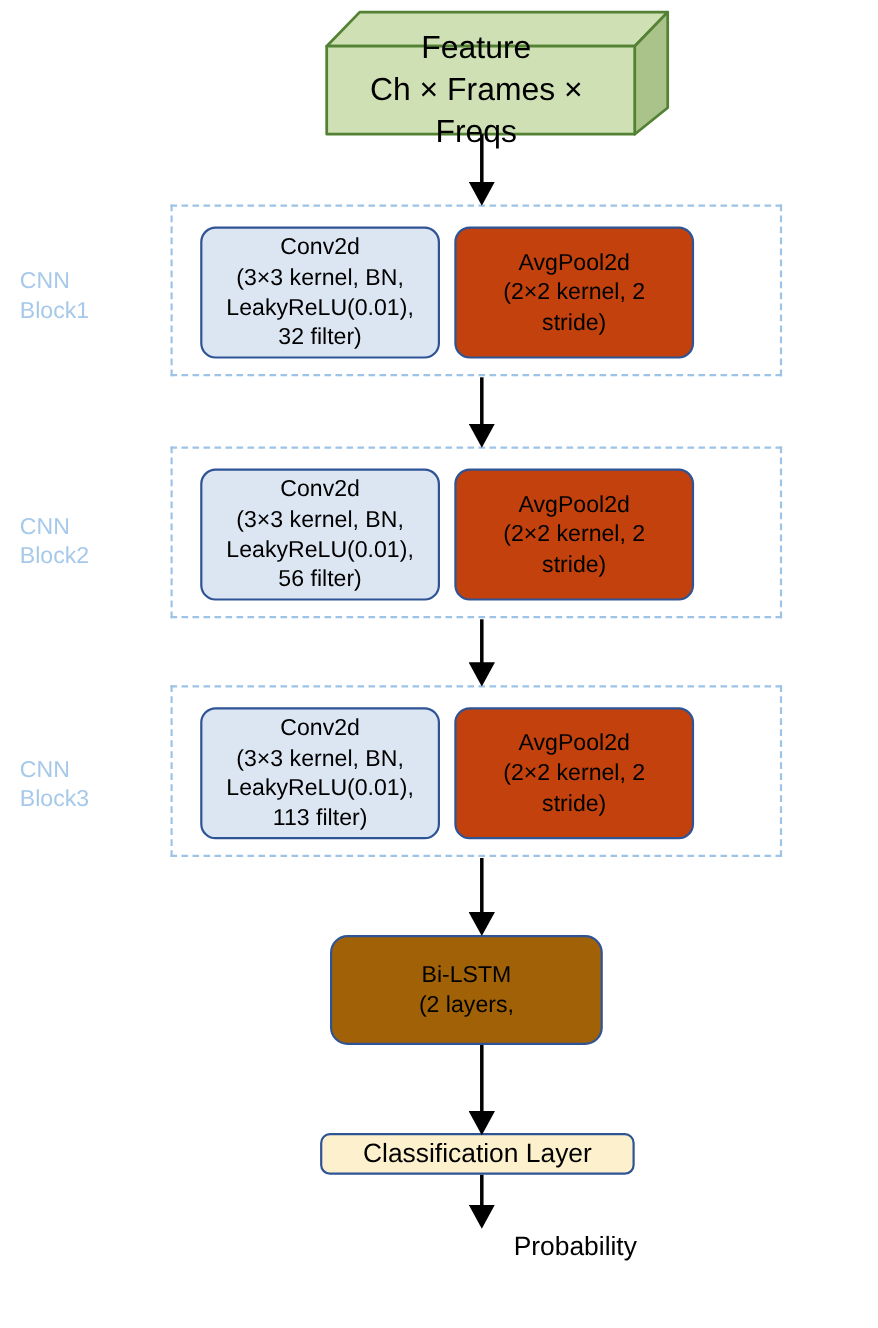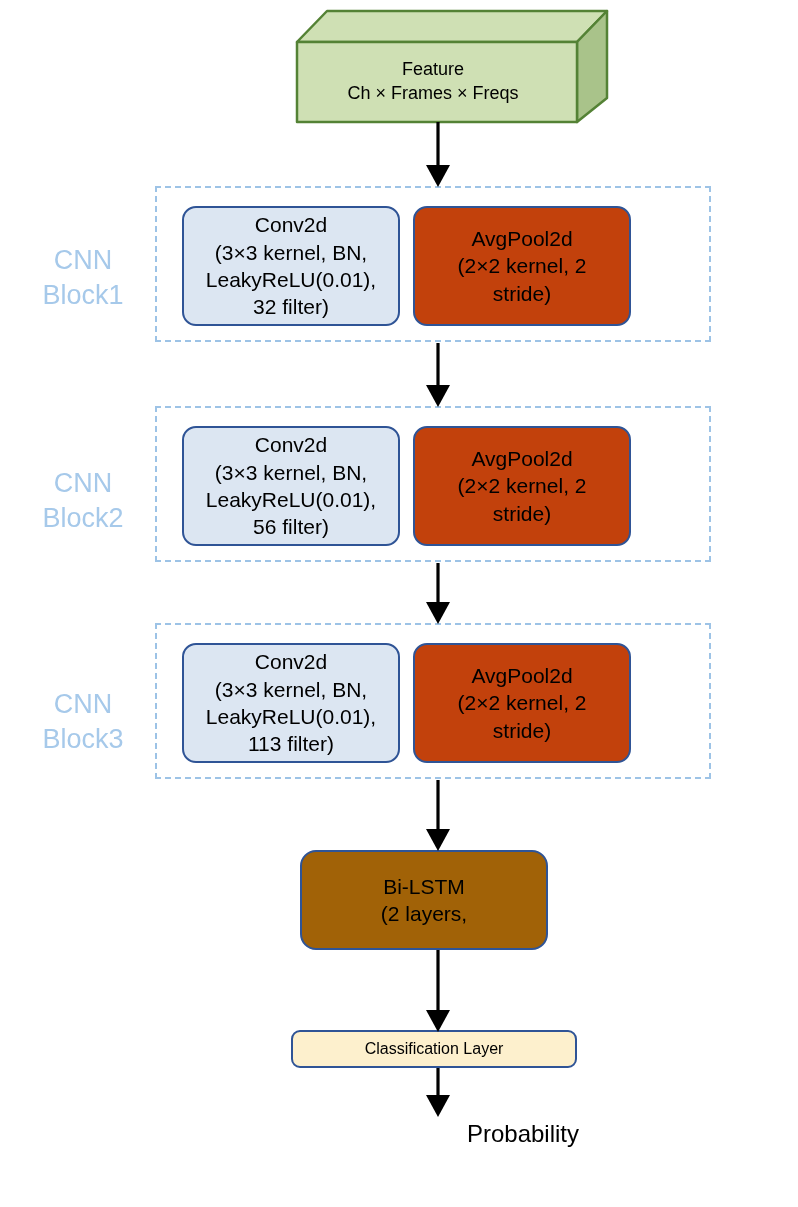--- a/index.html
+++ b/index.html
@@ -33,41 +33,41 @@
     position: absolute;
     left: 297px;
     top: 42px;
     width: 272px;
     height: 80px;
     display: flex;
     flex-direction: column;
     align-items: center;
     justify-content: center;
     text-align: center;
-    font-size: 18px;
+    font-size: 29px;
     color: #000000;
     line-height: 1.32;
     pointer-events: none;
   }
 
   
   .cnn-block {
     position: absolute;
     left: 155px;
     width: 556px;
     height: 156px;
     border: 2px dashed #9dc3e6;
     box-sizing: border-box;
     background: transparent;
   }
   .block-label {
     position: absolute;
     width: 130px;
-    text-align: center;
-    font-size: 27px;
+    text-align: left;
+    font-size: 21px;
     line-height: 1.28;
     color: #a6c9ea;
   }
 
   
   .node {
     position: absolute;
     box-sizing: border-box;
     border: 2.5px solid #2f5496;
     border-radius: 14px;
@@ -106,21 +106,21 @@
     background: #a16207;
     border-radius: 16px;
   }
   .cls-node {
     left: 291px;
     top: 1030px;
     width: 286px;
     height: 38px;
     background: #fdf0cd;
     border-radius: 9px;
-    font-size: 16px;
+    font-size: 24px;
   }
 
   
   .arrow {
     position: absolute;
     left: 0;
     top: 0;
     width: 798px;
     height: 1207px;
     pointer-events: none;

